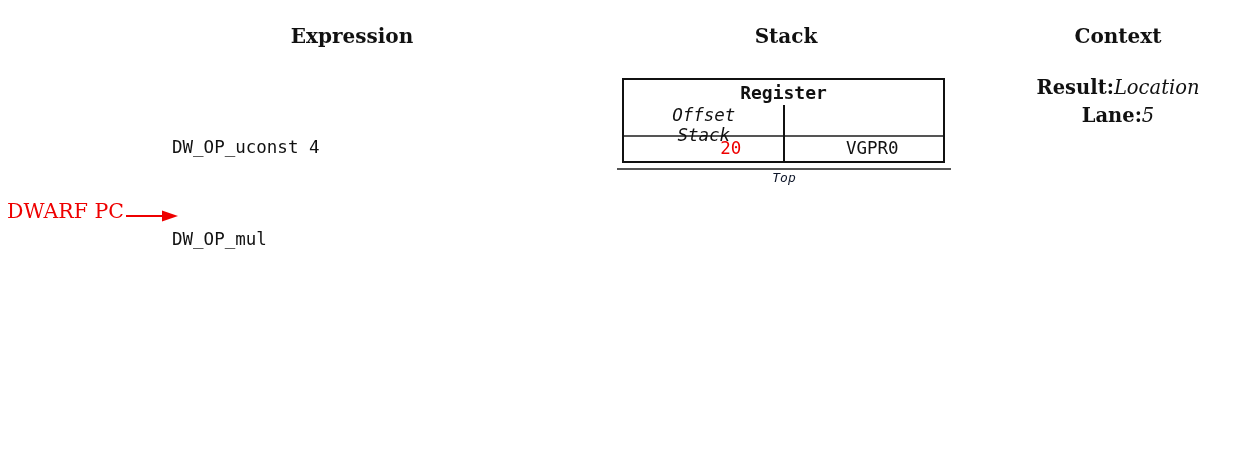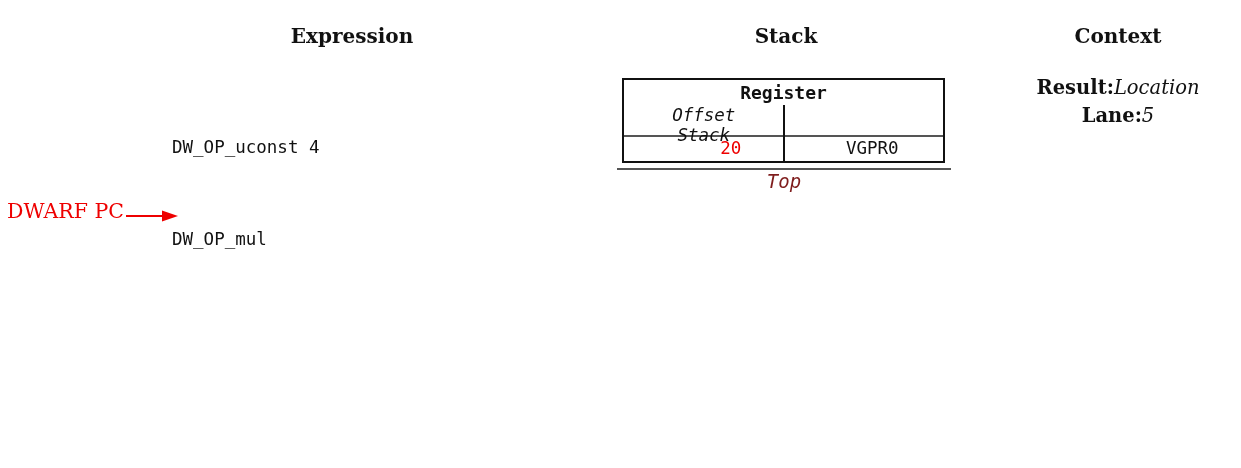--- a/index.html
+++ b/index.html
@@ -101,24 +101,24 @@
     top: 168px;
     width: 334px;
     height: 0;
     border-top: 2px solid #555555;
   }
   .top-label {
     position: absolute;
     left: 784px;
     top: 170px;
     transform: translateX(-50%);
-    color: #7f1d1d;
+    color: #0f172a;
     font-family: "DejaVu Sans Mono", monospace;
     font-style: italic;
-    font-size: 19px;
+    font-size: 13px;
     white-space: nowrap;
   }
 
   .context-block {
     position: absolute;
     left: 1118px;
     top: 74px;
     transform: translateX(-50%);
     text-align: center;
     font-size: 19.5px;

